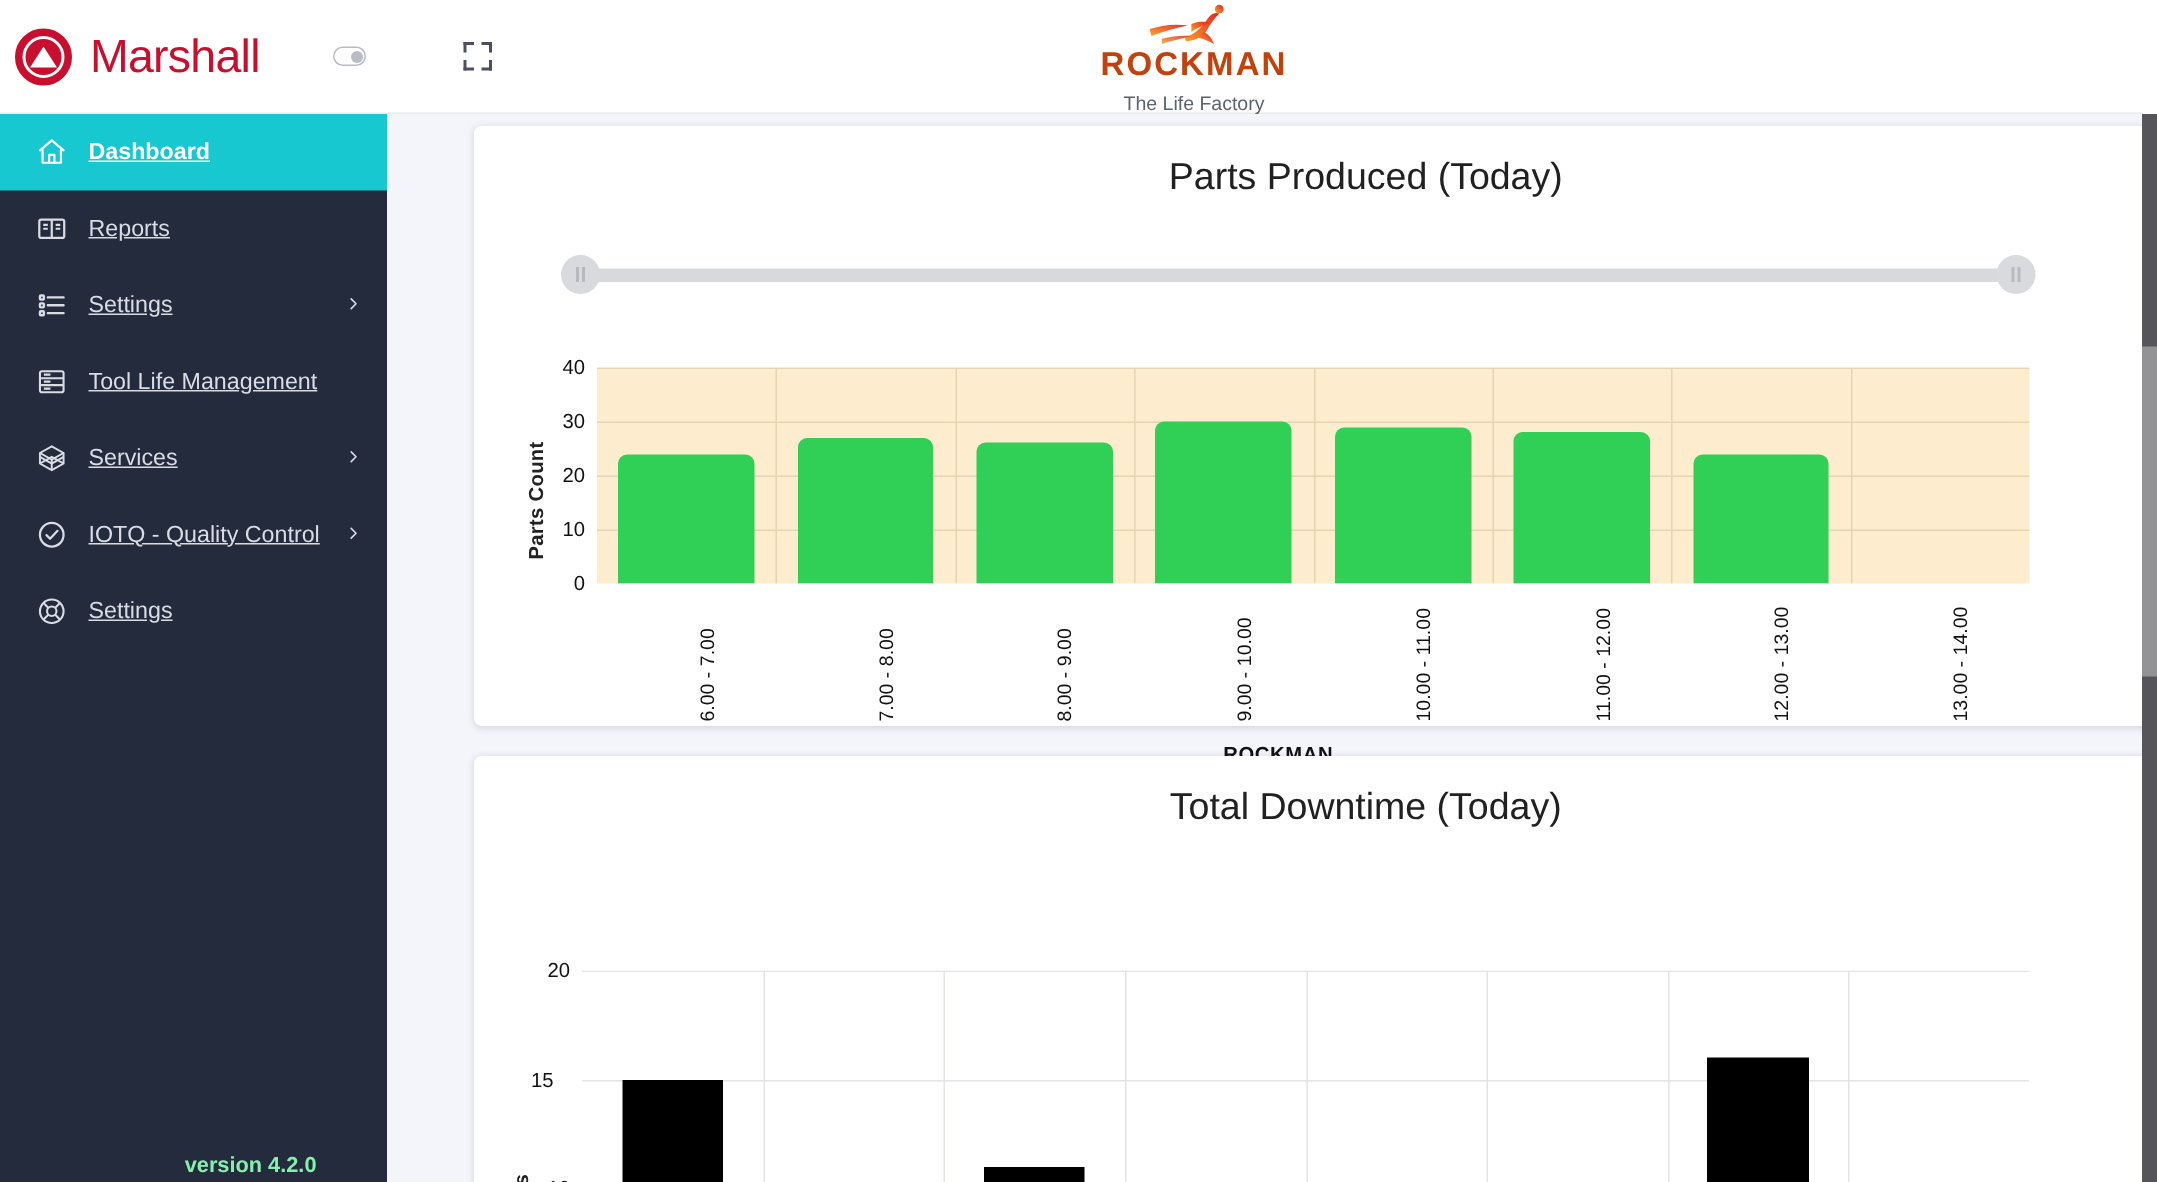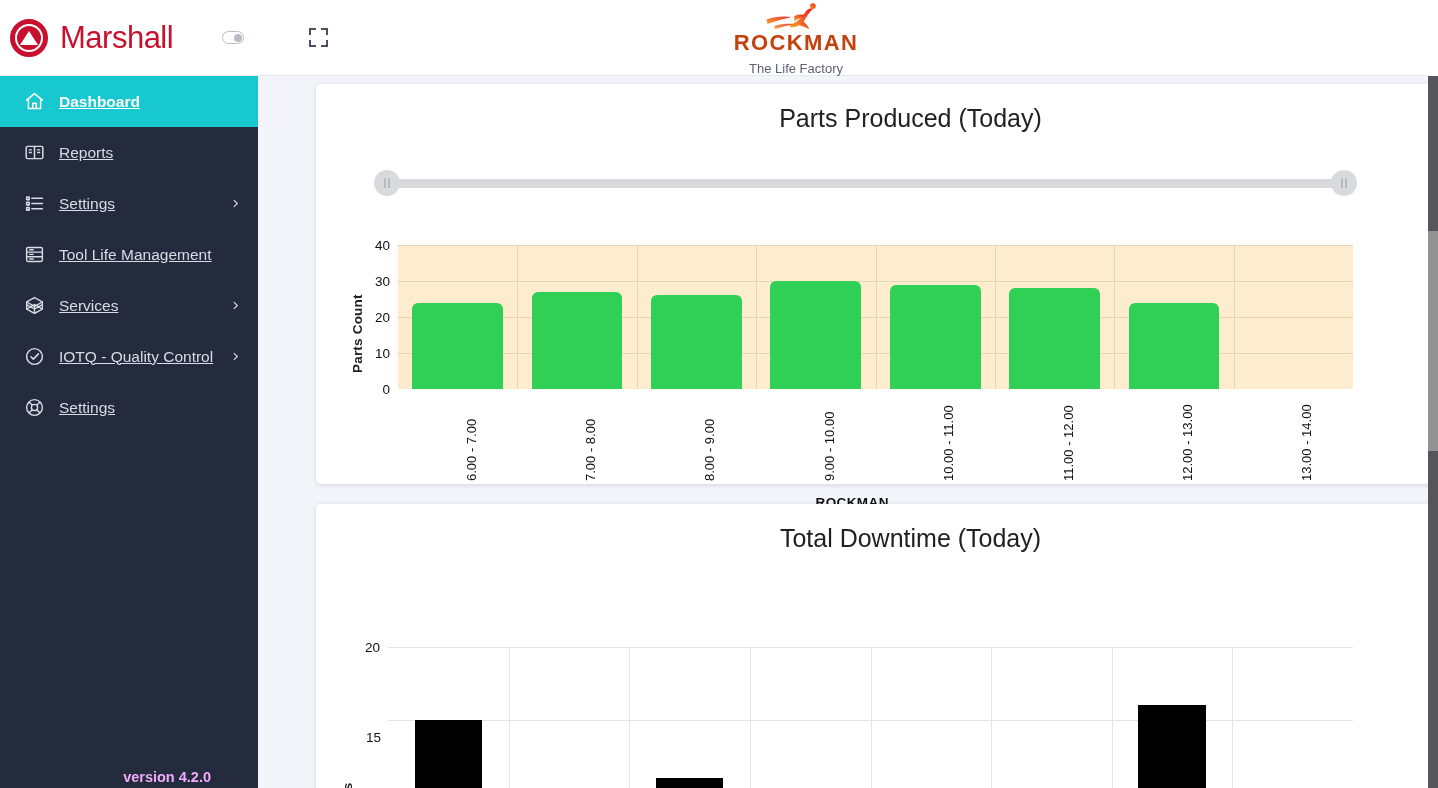--- a/index.html
+++ b/index.html
@@ -122,21 +122,21 @@
   .nav-item.active { background: #18c8d0; color: #ffffff; font-weight: 700; }
   .nav-ico {
     width: 24px; height: 24px; margin-right: 13px;
     display: flex; align-items: center; justify-content: center; flex: 0 0 24px;
   }
   .nav-ico svg { width: 21px; height: 21px; }
   .nav-label { flex: 1; white-space: nowrap; text-decoration: underline; }
   .chev { width: 11px; height: 11px; flex: 0 0 11px; }
   .version {
     position: absolute; bottom: 3px; right: 47px;
-    color: #f0abfc; font-size: 14.5px; font-weight: 700;
+    color: #86efac; font-size: 14.5px; font-weight: 700;
   }
 
   
   .main {
     position: absolute; top: 76px; left: 258px;
     width: 1170px; height: 712px;
     background: #f4f5fb; overflow: hidden;
   }
   .card {
     position: absolute; left: 58px; width: 1189px;
@@ -405,21 +405,21 @@
           <div class="xtick" style="left:983.3125px;top:348px;">13.00 - 14.00</div>
           <div class="xaxis-title" style="left:499.5px;top:362px;">ROCKMAN</div>
         </div>
     </div>
 
     <div class="card" id="card-downtime">
       <div class="chart-title">Total Downtime (Today)</div>
       <div class="plot-wrap" id="down-plot-wrap">
           <div class="ylabel" style="left:24px;top:200px;height:82px;">Minutes</div>
           <div class="ytick" style="width:34px;left:30px;top:239px;">10</div>
-          <div class="ytick" style="width:34px;left:31px;top:166.5px;margin-top:17px;">15</div>
+          <div class="ytick" style="width:34px;left:19px;top:166.5px;">15</div>
           <div class="ytick" style="width:34px;left:30px;top:94px;">20</div>
           <div class="plot down" style="left:72px;top:94px;width:965px;height:290px;overflow:hidden;">
             <div class="gline" style="top:72.5px"></div>
             <div class="gline" style="top:0px"></div>
             <div class="vline" style="left:120.625px"></div>
             <div class="vline" style="left:241.25px"></div>
             <div class="vline" style="left:361.875px"></div>
             <div class="vline" style="left:482.5px"></div>
             <div class="vline" style="left:603.125px"></div>
             <div class="vline" style="left:723.75px"></div>

